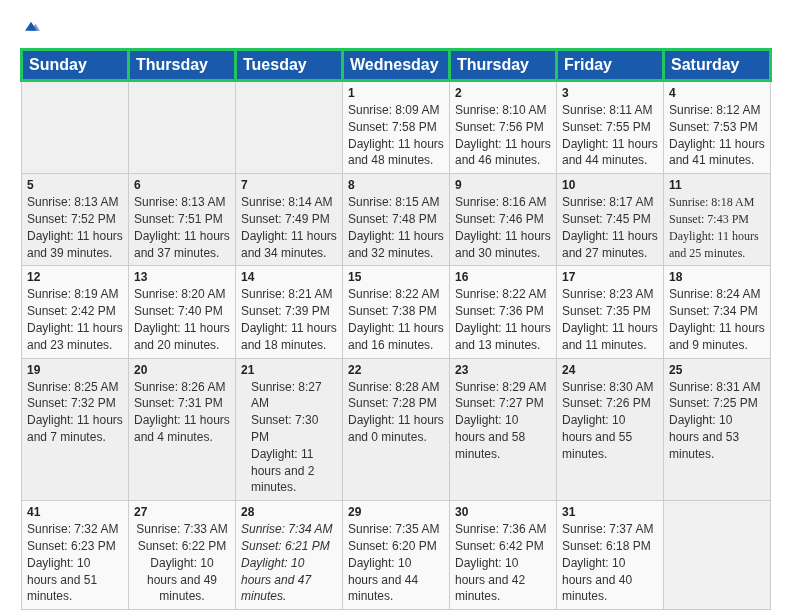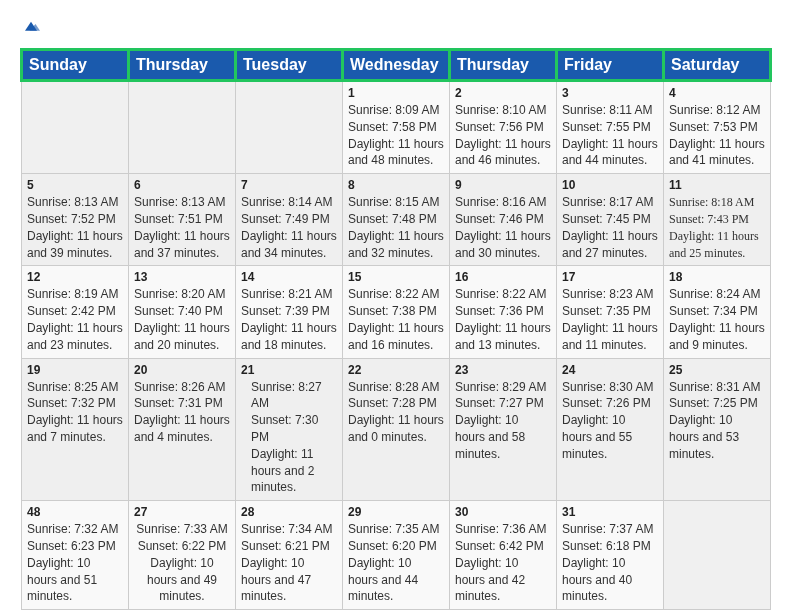--- a/index.html
+++ b/index.html
@@ -293,34 +293,34 @@
           </td>
           <td>
             <span class="day-number">25</span>
             <div class="day-info" style="white-space: pre-line;">Sunrise: 8:31 AM
 Sunset: 7:25 PM
 Daylight: 10 hours and 53 minutes.</div>
           </td>
         </tr>
         <tr>
           <td>
-            <span class="day-number">48</span>
+            <span class="day-number">41</span>
             <div class="day-info" style="white-space: pre-line;">Sunrise: 7:32 AM
 Sunset: 6:23 PM
 Daylight: 10 hours and 51 minutes.</div>
           </td>
           <td>
             <span class="day-number">27</span>
             <div class="day-info" style="white-space: pre-line; text-align: center;">Sunrise: 7:33 AM
 Sunset: 6:22 PM
 Daylight: 10 hours and 49 minutes.</div>
           </td>
           <td>
             <span class="day-number">28</span>
-            <div class="day-info" style="white-space: pre-line;">Sunrise: 7:34 AM
+            <div class="day-info" style="white-space: pre-line; font-style: italic;">Sunrise: 7:34 AM
 Sunset: 6:21 PM
 Daylight: 10 hours and 47 minutes.</div>
           </td>
           <td>
             <span class="day-number">29</span>
             <div class="day-info" style="white-space: pre-line;">Sunrise: 7:35 AM
 Sunset: 6:20 PM
 Daylight: 10 hours and 44 minutes.</div>
           </td>
           <td>

